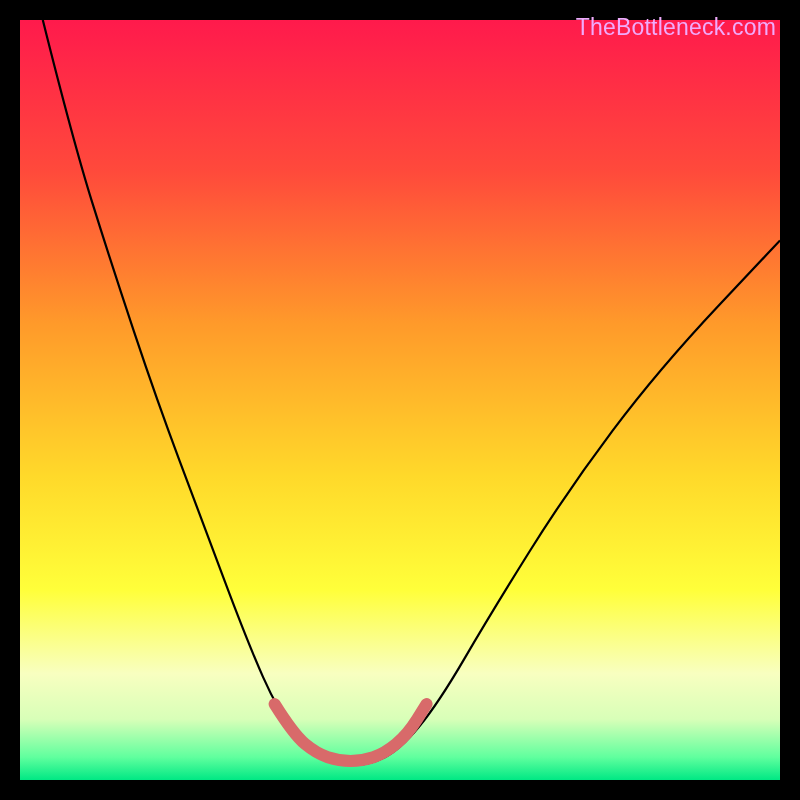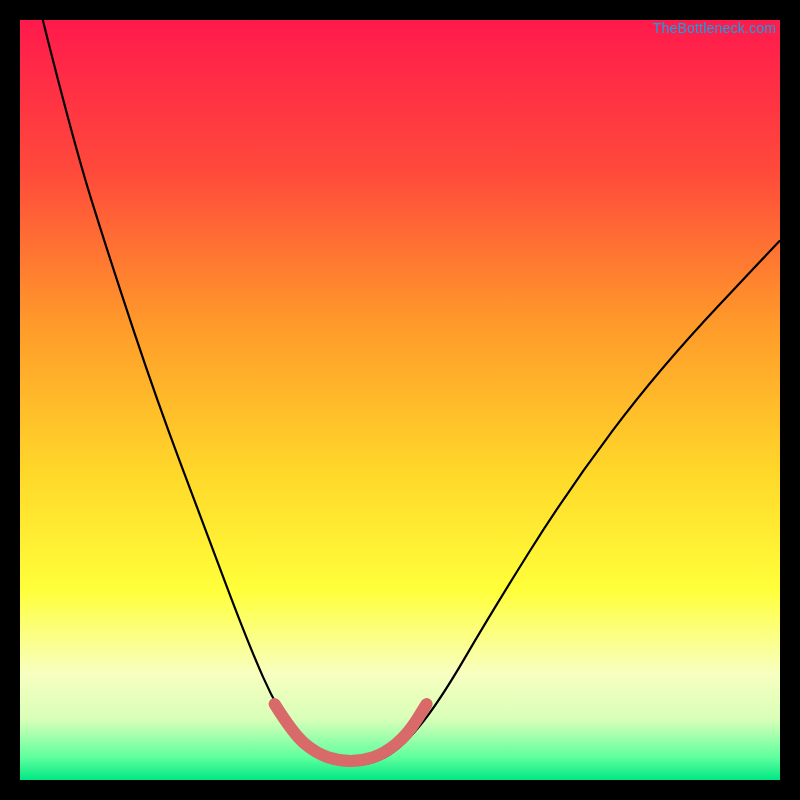--- a/index.html
+++ b/index.html
@@ -14,24 +14,24 @@
   .frame {
     position: absolute;
     left: 20px;
     top: 20px;
     width: 760px;
     height: 760px;
     background: #000;
   }
   .watermark {
     position: absolute;
-    top: 20px;
+    top: 14px;
     right: 24px;
-    color: #0ea5e9;
-    font-size: 14px;
+    color: #f0abfc;
+    font-size: 23px;
     font-weight: 400;
     letter-spacing: 0.2px;
   }
   svg {
     display: block;
   }
 </style>
 </head>
 <body>
 

